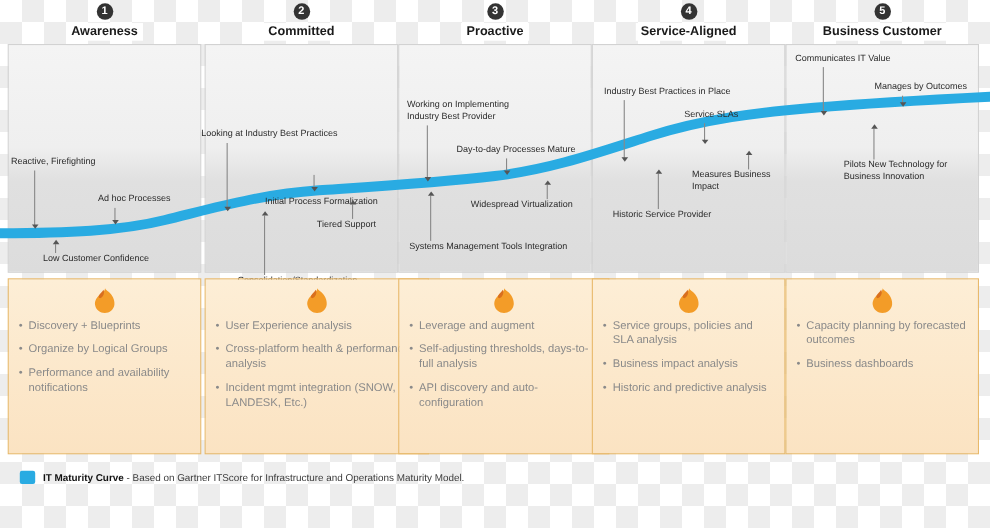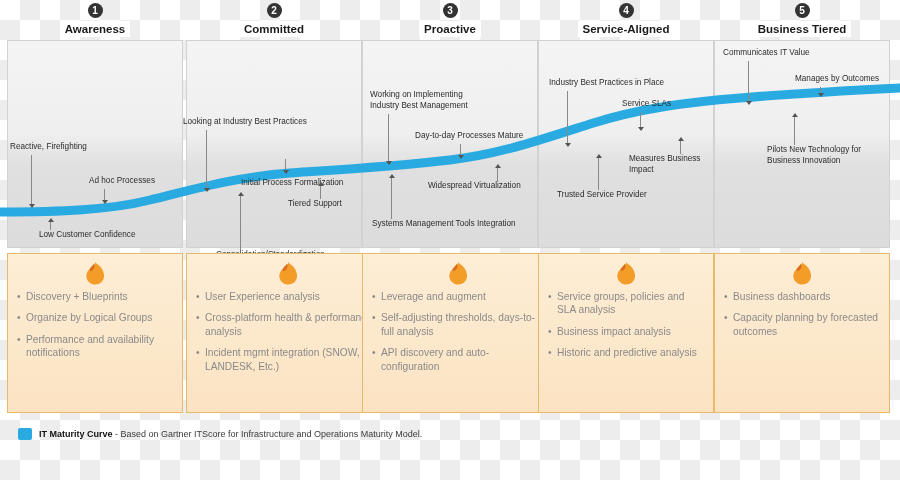--- a/index.html
+++ b/index.html
@@ -173,21 +173,21 @@
   <div class="stage-head" style="left:362px;width:176px;">
     <div class="badge">3</div>
     <div><span class="stage-name">Proactive</span></div>
   </div>
   <div class="stage-head" style="left:538px;width:176px;">
     <div class="badge">4</div>
     <div><span class="stage-name">Service-Aligned</span></div>
   </div>
   <div class="stage-head" style="left:714px;width:176px;">
     <div class="badge">5</div>
-    <div><span class="stage-name">Business Tiered</span></div>
+    <div><span class="stage-name">Business Customer</span></div>
   </div>
 
   <div class="chart-panel" style="left:7px;width:176px;"></div>
   <div class="chart-panel" style="left:186px;width:176px;"></div>
   <div class="chart-panel" style="left:362px;width:176px;"></div>
   <div class="chart-panel" style="left:538px;width:176px;"></div>
   <div class="chart-panel" style="left:714px;width:176px;"></div>
 
   <svg id="curve-layer" viewBox="0 0 900 208" preserveAspectRatio="none">
     <path d="M 0,172 C 60,172 110,170 150,160 C 195,149 235,137 290,133
@@ -217,21 +217,21 @@
 
   <div class="anno" style="left:216px;top:250px;">Consolidation/Standardization</div>
   <div class="leader" style="left:240px;top:196px;height:54px;"></div>
   <div class="arrow up" style="left:238px;top:192px;"></div>
 
   <div class="anno" style="left:288px;top:199px;">Tiered Support</div>
   <div class="leader" style="left:320px;top:186px;height:13px;"></div>
   <div class="arrow up" style="left:318px;top:182px;"></div>
 
   <div class="anno" style="left:370px;top:90px;">Working on Implementing
-Industry Best Management</div>
+Industry Best Provider</div>
   <div class="leader" style="left:388px;top:114px;height:49px;"></div>
   <div class="arrow down" style="left:386px;top:161px;"></div>
 
   <div class="anno" style="left:415px;top:131px;">Day-to-day Processes Mature</div>
   <div class="leader" style="left:460px;top:144px;height:13px;"></div>
   <div class="arrow down" style="left:458px;top:155px;"></div>
 
   <div class="anno" style="left:428px;top:181px;">Widespread Virtualization</div>
   <div class="leader" style="left:497px;top:168px;height:13px;"></div>
   <div class="arrow up" style="left:495px;top:164px;"></div>
@@ -241,21 +241,21 @@
   <div class="arrow up" style="left:389px;top:174px;"></div>
 
   <div class="anno" style="left:549px;top:78px;">Industry Best Practices in Place</div>
   <div class="leader" style="left:567px;top:91px;height:54px;"></div>
   <div class="arrow down" style="left:565px;top:143px;"></div>
 
   <div class="anno" style="left:622px;top:99px;">Service SLAs</div>
   <div class="leader" style="left:640px;top:112px;height:17px;"></div>
   <div class="arrow down" style="left:638px;top:127px;"></div>
 
-  <div class="anno" style="left:557px;top:190px;">Trusted Service Provider</div>
+  <div class="anno" style="left:557px;top:190px;">Historic Service Provider</div>
   <div class="leader" style="left:598px;top:158px;height:32px;"></div>
   <div class="arrow up" style="left:596px;top:154px;"></div>
 
   <div class="anno" style="left:629px;top:154px;">Measures Business
 Impact</div>
   <div class="leader" style="left:680px;top:141px;height:13px;"></div>
   <div class="arrow up" style="left:678px;top:137px;"></div>
 
   <div class="anno" style="left:723px;top:48px;">Communicates IT Value</div>
   <div class="leader" style="left:748px;top:61px;height:42px;"></div>
@@ -327,22 +327,22 @@
   </div>
 
   <div class="card" style="left:714px;width:176px;">
     <div class="flame-wrap">
       <svg width="24" height="26" viewBox="0 0 24 26">
         <path d="M12.5 2 C 12 6 9 6.5 6.5 9 C 3.5 12 3 15 3.5 17.5 C 4.3 21.8 8 24.5 12.2 24.5 C 16.6 24.5 20.5 21.4 21 17 C 21.5 12.5 19 8 16 5.5 C 14.2 4 12.8 3.2 12.5 2 Z" fill="#f39c28"></path>
         <path d="M11 3.5 C 10 5.5 8.2 6.5 7.2 8.2 C 6.4 9.6 6.6 10.8 7.6 11 C 9 11.3 10.6 9.4 11.3 7.5 C 11.8 6 11.6 4.6 11 3.5 Z" fill="#d96f1e"></path>
       </svg>
     </div>
     <ul>
+      <li>Capacity planning by forecasted outcomes</li>
       <li>Business dashboards</li>
-      <li>Capacity planning by forecasted outcomes</li>
     </ul>
   </div>
 
   <div id="legend">
     <div id="legend-swatch"></div>
     <div id="legend-text"><b>IT Maturity Curve</b><span> - </span><span>Based on Gartner ITScore for Infrastructure and Operations Maturity Model.</span></div>
   </div>
 
 </div>
 

